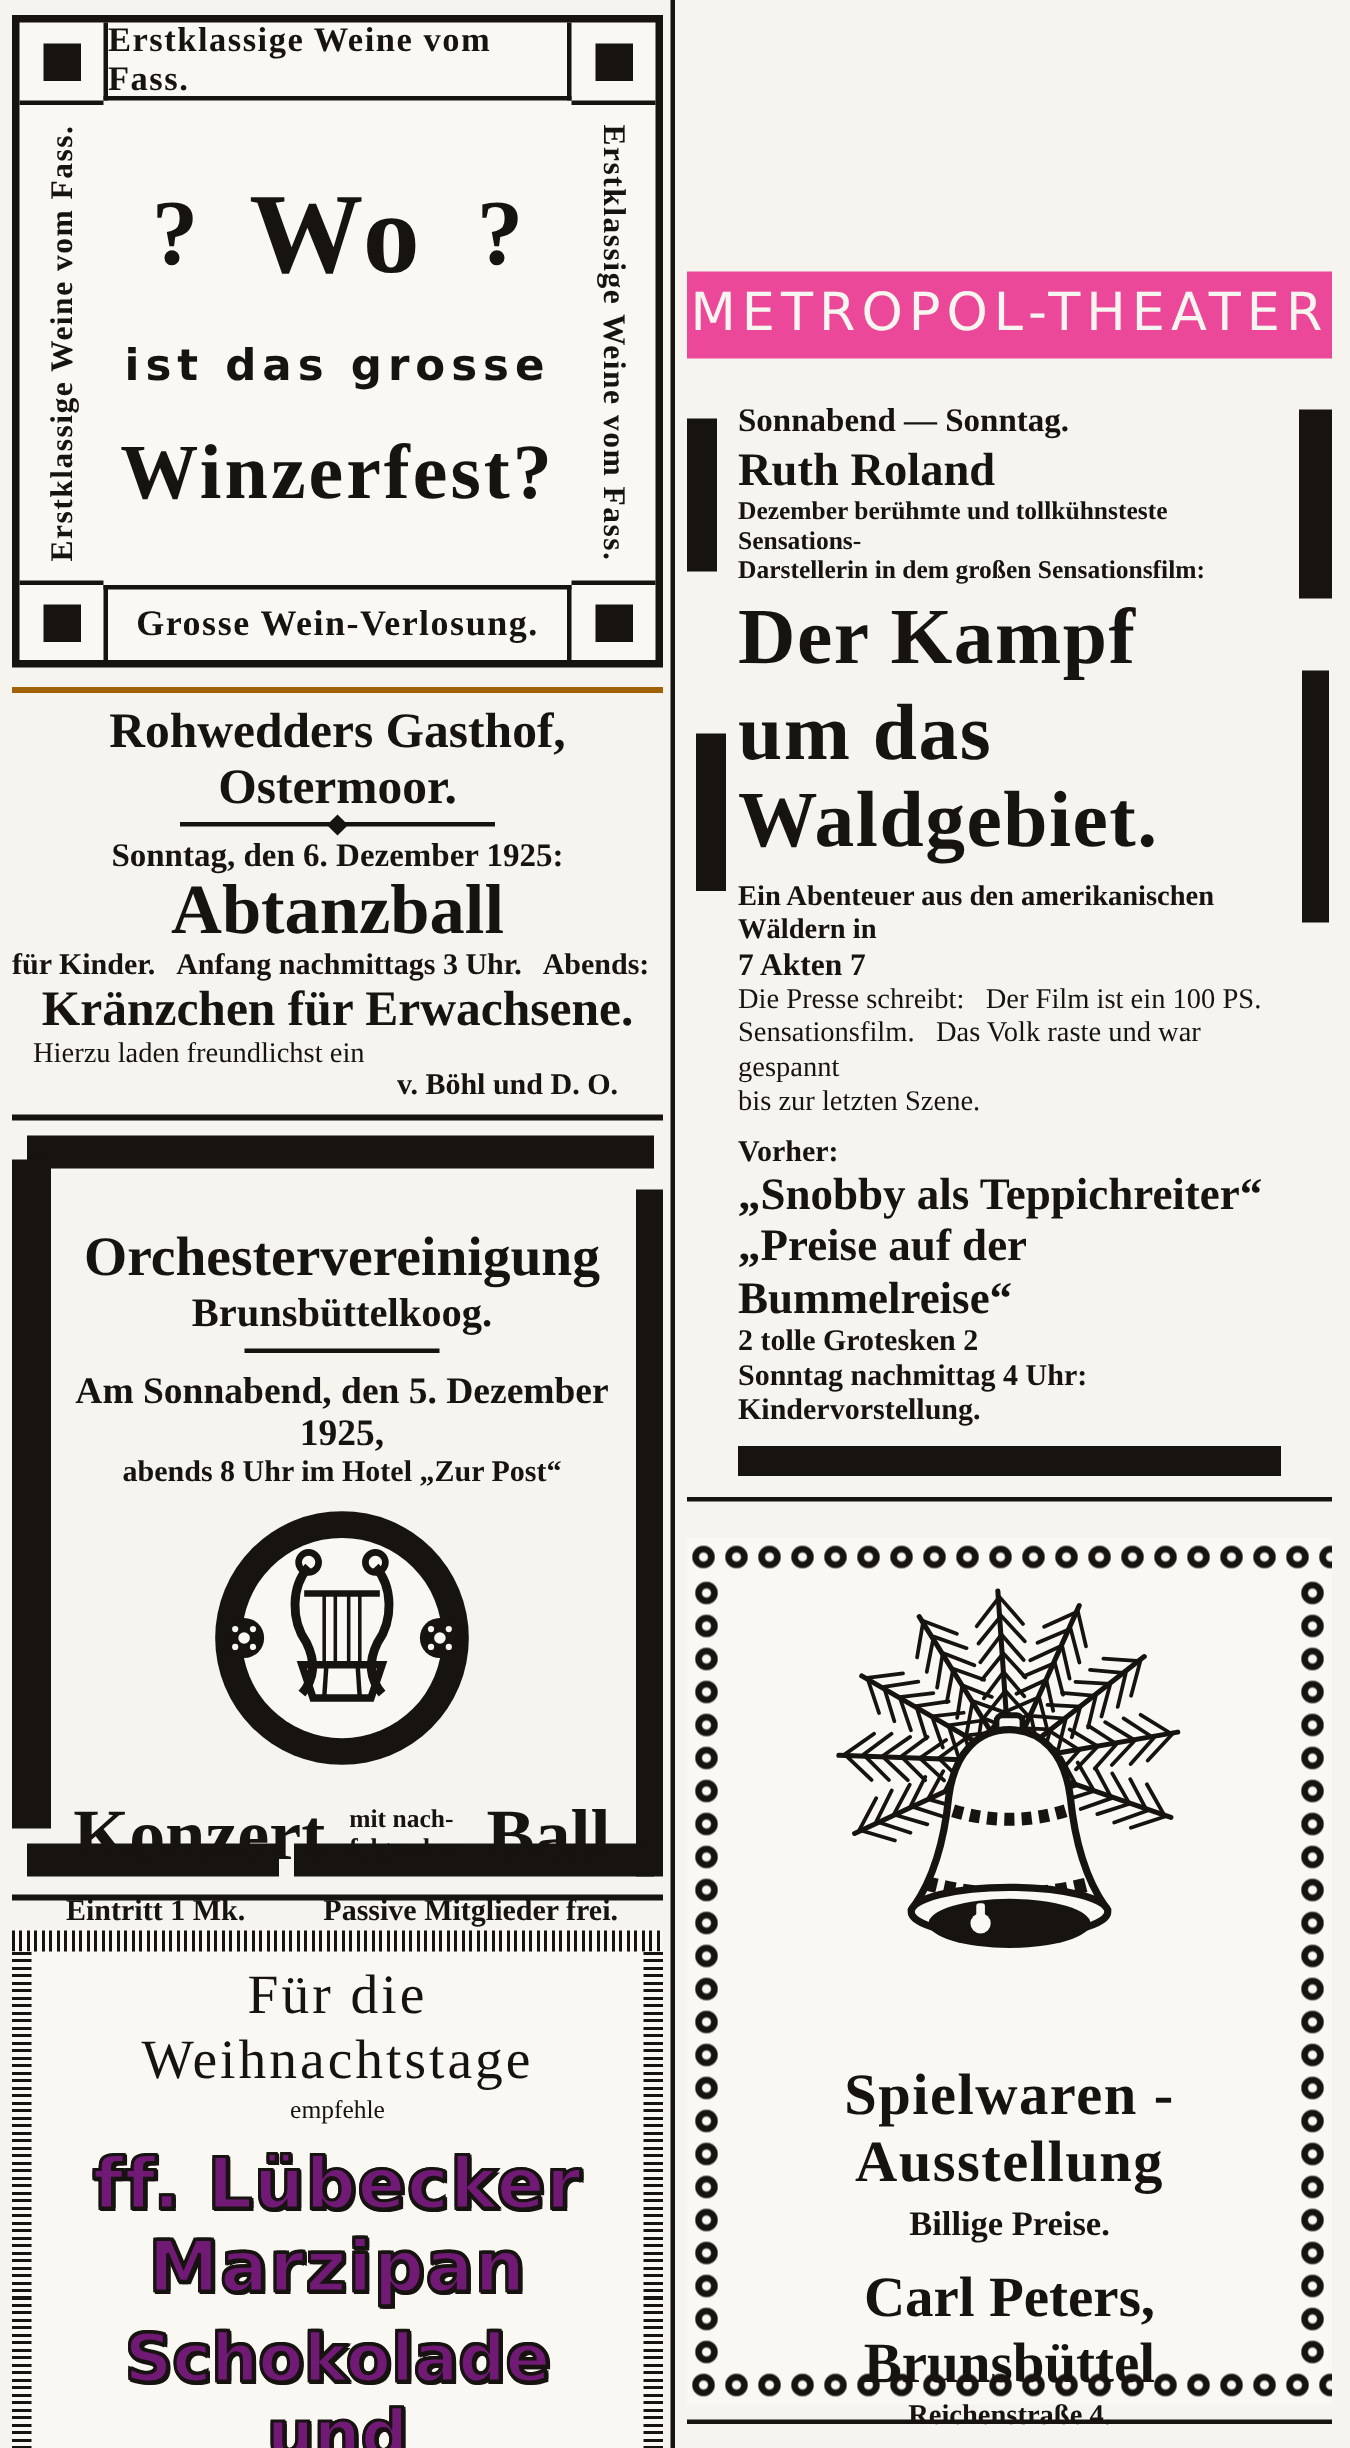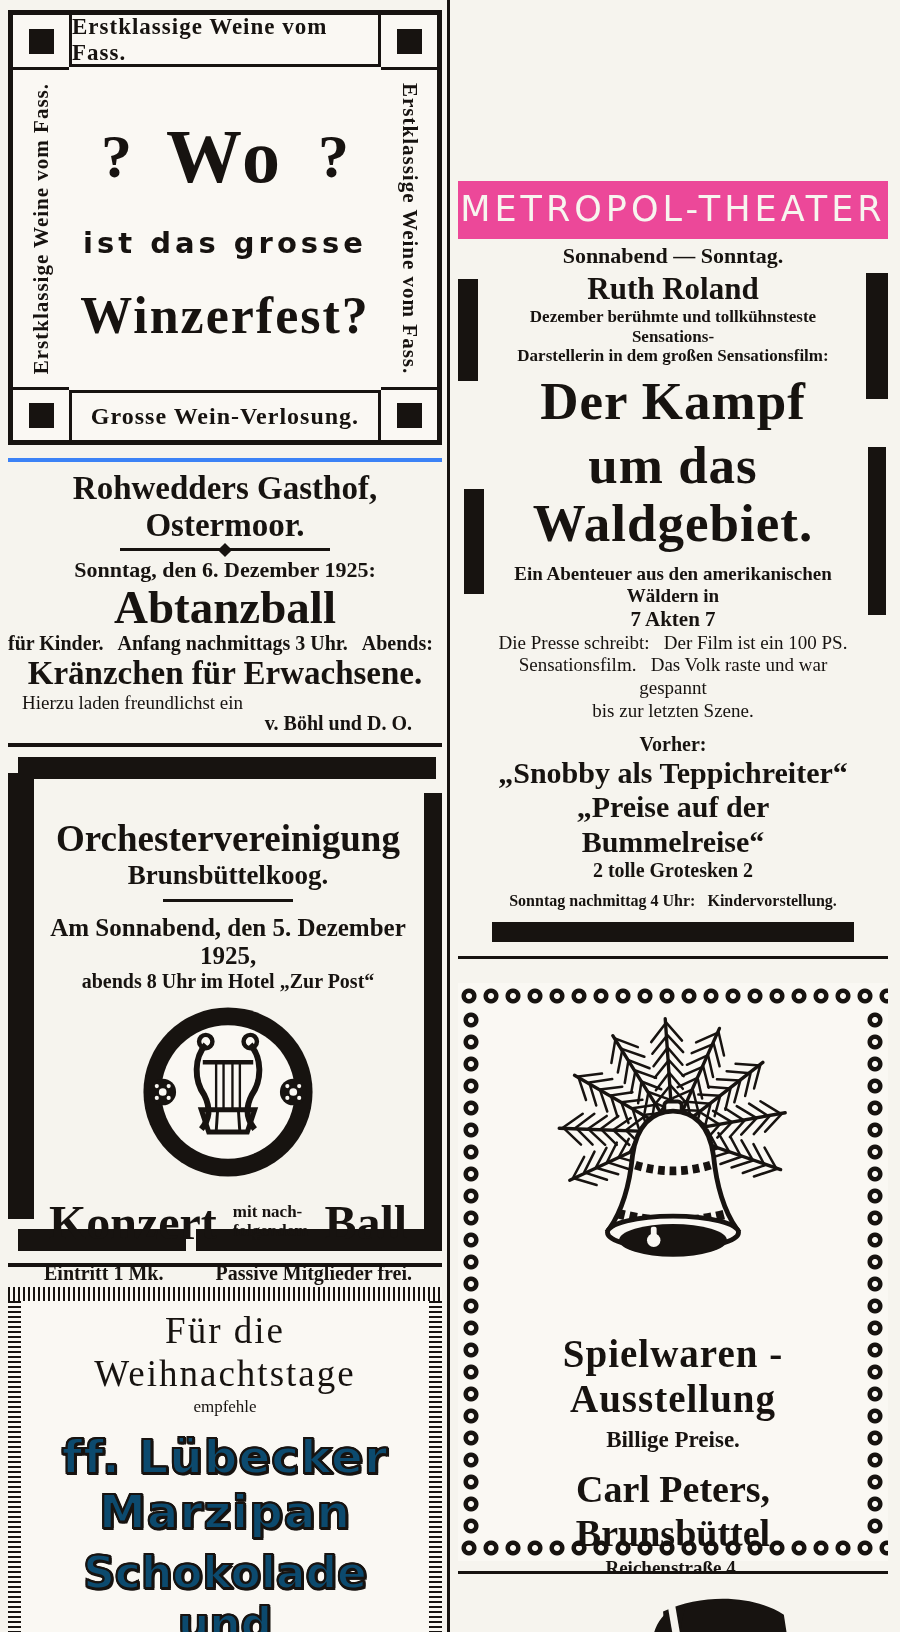--- a/index.html
+++ b/index.html
@@ -39,21 +39,21 @@
   .vtext-up   { writing-mode:vertical-rl; transform:rotate(180deg); font-weight:bold; font-size:21px; letter-spacing:1px; }
   .vtext-down { writing-mode:vertical-rl; font-weight:bold; font-size:21px; letter-spacing:1px; }
   .wein .main { display:flex; flex-direction:column; align-items:center; justify-content:center; gap:26px; }
   .wo-line { display:flex; align-items:center; gap:34px; font-weight:bold; }
   .wo-q    { font-size:62px; }
   .wo-word { font-size:76px; letter-spacing:4px; }
   .wein .mid-line { font-family:"DejaVu Sans","Liberation Sans",sans-serif; font-weight:bold; font-size:29px; letter-spacing:4px; }
   .wein .winzer { font-weight:bold; font-size:52px; letter-spacing:2px; }
 
   
-  .gasthof { margin-top:13px; border-top:4px solid #3b82f6; padding-top:8px; text-align:center; }
+  .gasthof { margin-top:13px; border-top:4px solid #a16207; padding-top:8px; text-align:center; }
   .gast-title { font-size:33px; font-weight:bold; }
   .tdiv { width:210px; height:3px; background:#171310; margin:4px auto 6px; position:relative; }
   .tdiv .dia { position:absolute; left:50%; top:50%; width:10px; height:10px; background:#171310; transform:translate(-50%,-50%) rotate(45deg); }
   .gast-date { font-size:22px; font-weight:bold; }
   .gast-event { font-size:47px; font-weight:bold; line-height:1.05; }
   .gast-detail { font-size:20px; font-weight:bold; white-space:pre-wrap; text-align:justify; }
   .gast-event2 { font-size:33px; font-weight:bold; line-height:1.1; }
   .gast-invite { font-size:19px; text-align:left; padding-left:14px; }
   .gast-sign { font-size:20px; font-weight:bold; text-align:right; padding-right:30px; margin-top:-2px; }
 
@@ -82,46 +82,46 @@
     background-image:repeating-linear-gradient(90deg,#171310 0 2px,transparent 2px 5px); }
   .weih .edge.v { top:14px; bottom:14px; width:13px;
     background-image:repeating-linear-gradient(0deg,#171310 0 2px,transparent 2px 5px); }
   .weih .edge.t { top:0; }
   .weih .edge.l { left:0; } .weih .edge.r { right:0; }
   .weih-inner { position:absolute; left:26px; right:26px; top:22px; bottom:20px; text-align:center; }
   .weih-l1 { font-size:37px; letter-spacing:2px; }
   .weih-l2 { font-size:17px; margin-top:2px; }
   .outline {
     font-family:"DejaVu Sans","Liberation Sans",sans-serif; font-weight:bold;
-    color:#0c4a6e; -webkit-text-stroke:2px #171310;
+    color:#701a75; -webkit-text-stroke:2px #171310;
     text-shadow:2px 2px 0 #171310,-1px -1px 0 #171310,1px -1px 0 #171310,-1px 1px 0 #171310,2px 0 0 #171310,0 2px 0 #171310;
   }
   .weih-l3 { font-size:47px; margin-top:12px; letter-spacing:1px; }
   .weih-l4 { font-size:44px; margin-top:8px; }
 
   
   .metropol { margin-top:181px; position:relative; }
   .met-banner {
     background:#ec4899; color:#f7f5ef; text-align:center;
     font-family:"DejaVu Sans","Liberation Sans",sans-serif;
     font-size:35px; letter-spacing:4px; padding:8px 0 10px;
   }
-  .met-body { position:relative; padding:4px 34px 0; text-align:center; }
+  .met-body { position:relative; padding:28px 34px 0; text-align:left; }
   .met-body .bar { position:absolute; background:#171310; }
   .met-days { font-size:22px; font-weight:bold; }
   .met-star { font-size:31px; font-weight:bold; margin-top:2px; }
   .met-desc { font-size:17px; font-weight:bold; line-height:1.15; }
   .met-title { font-size:53px; font-weight:bold; line-height:1.1; margin-top:6px; letter-spacing:1px; }
   .met-plot { font-size:19px; font-weight:bold; margin-top:10px; }
   .met-akten { font-size:21px; font-weight:bold; }
   .met-press { font-size:19px; line-height:1.2; white-space:pre-wrap; }
   .met-vorher { font-size:20px; font-weight:bold; margin-top:10px; }
   .met-short { font-size:30px; font-weight:bold; line-height:1.15; }
   .met-grot { font-size:20px; font-weight:bold; }
-  .met-matinee { font-size:16px; font-weight:bold; margin-top:10px; white-space:pre-wrap; }
+  .met-matinee { font-size:20px; font-weight:bold; white-space:pre-wrap; }
   .met-bottom { height:20px; background:#171310; margin-top:12px; }
 
   
   .spiel { margin-top:24px; height:578px; position:relative; background:#faf8f3; }
   .spiel .ros { position:absolute; }
   .spiel .ros.h { left:0; right:0; height:26px;
     background-image:radial-gradient(circle,#faf8f3 2.5px,transparent 3.5px),radial-gradient(circle,#171310 7px,transparent 8px);
     background-size:22px 26px; }
   .spiel .ros.v { top:26px; bottom:26px; width:26px;
     background-image:radial-gradient(circle,#faf8f3 2.5px,transparent 3.5px),radial-gradient(circle,#171310 7px,transparent 8px);

